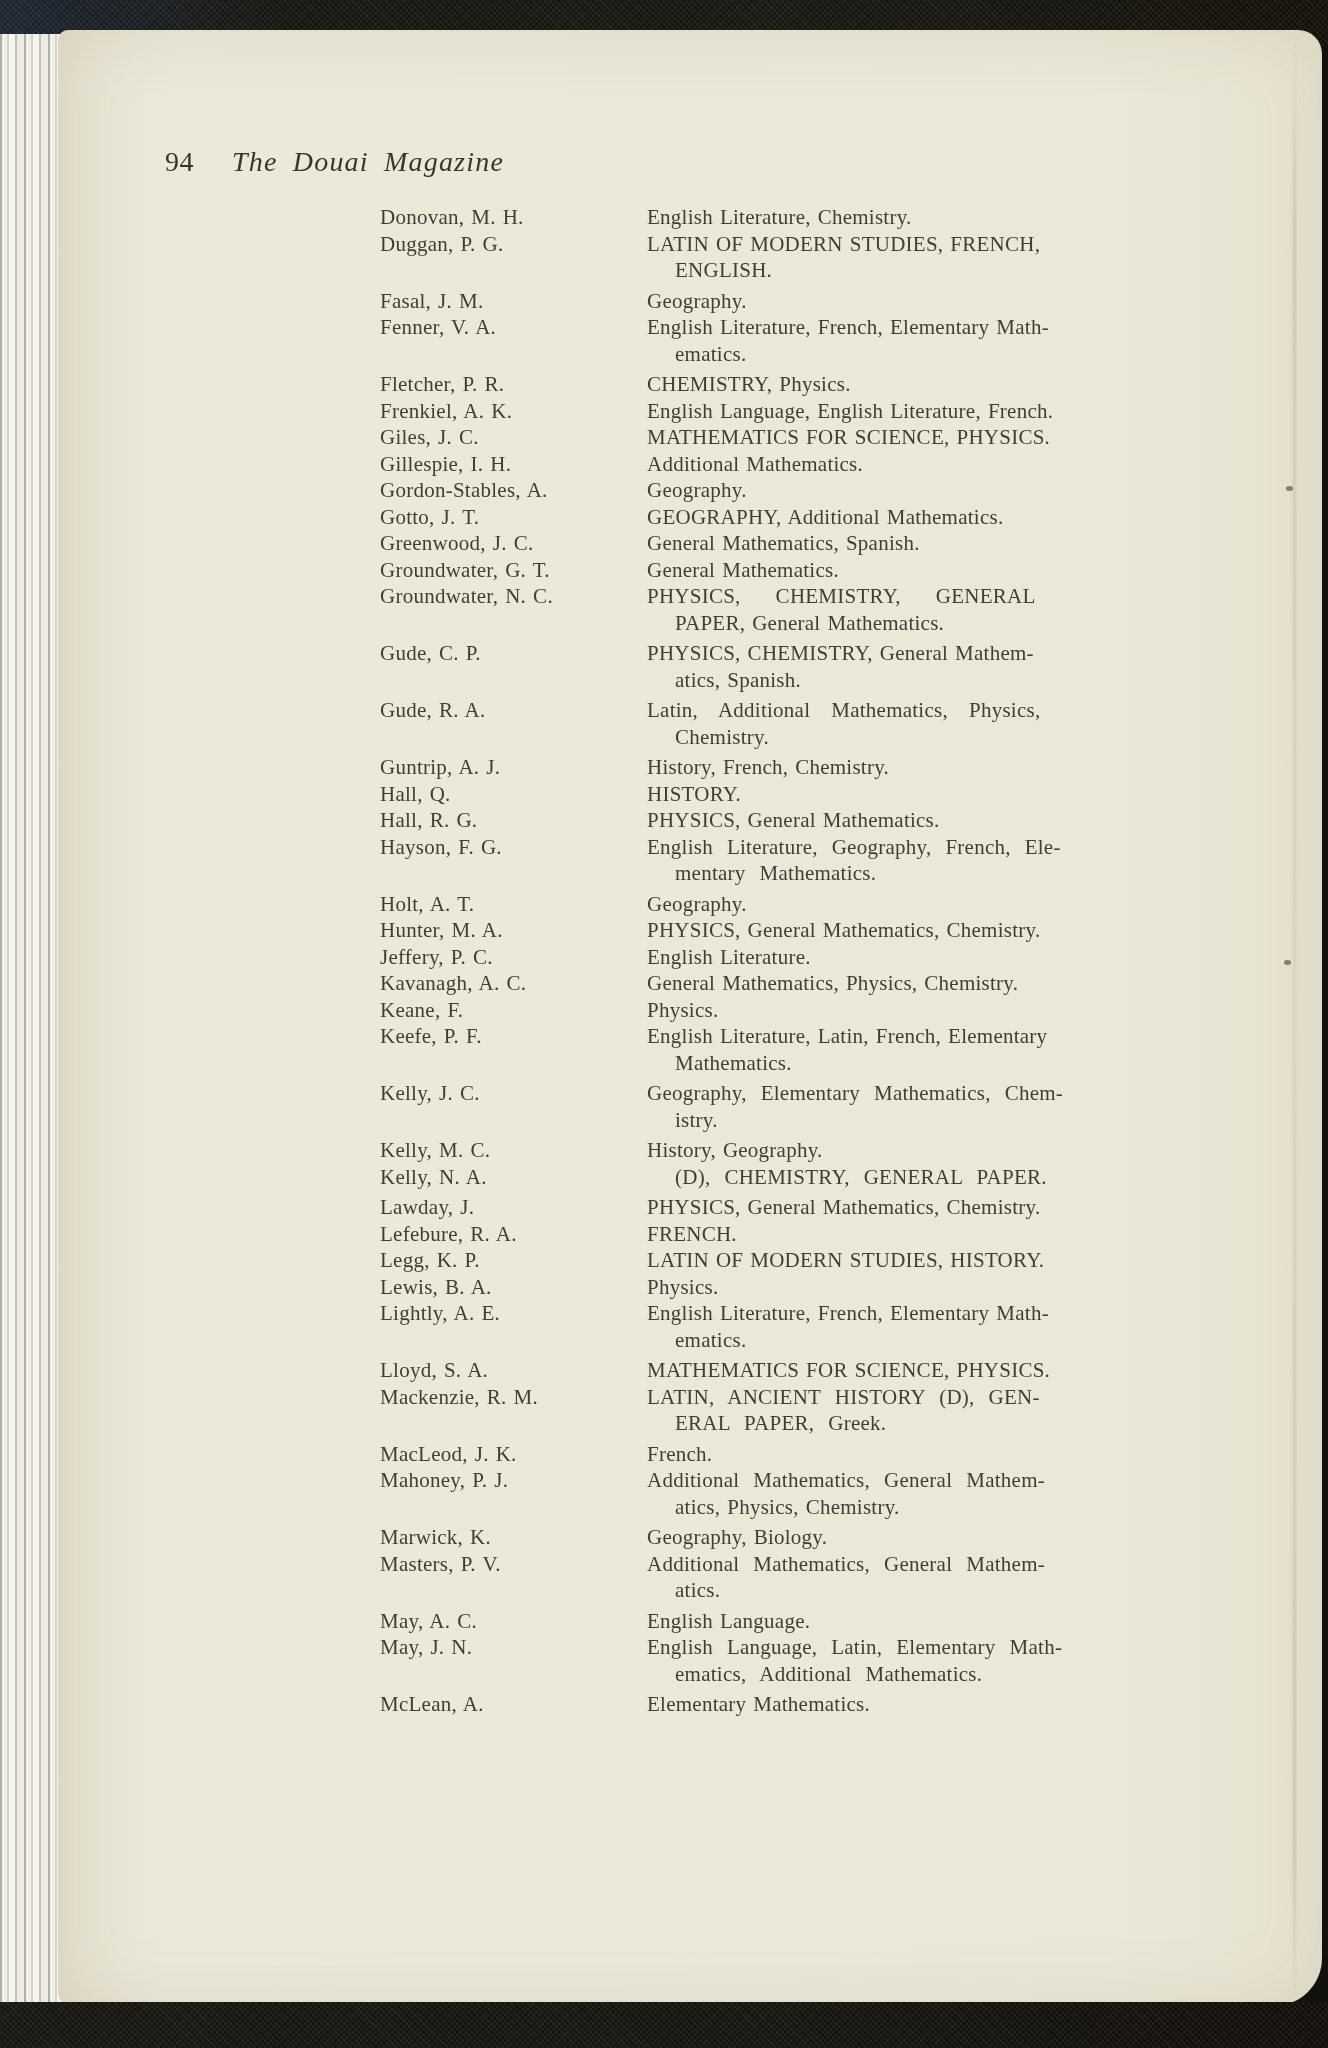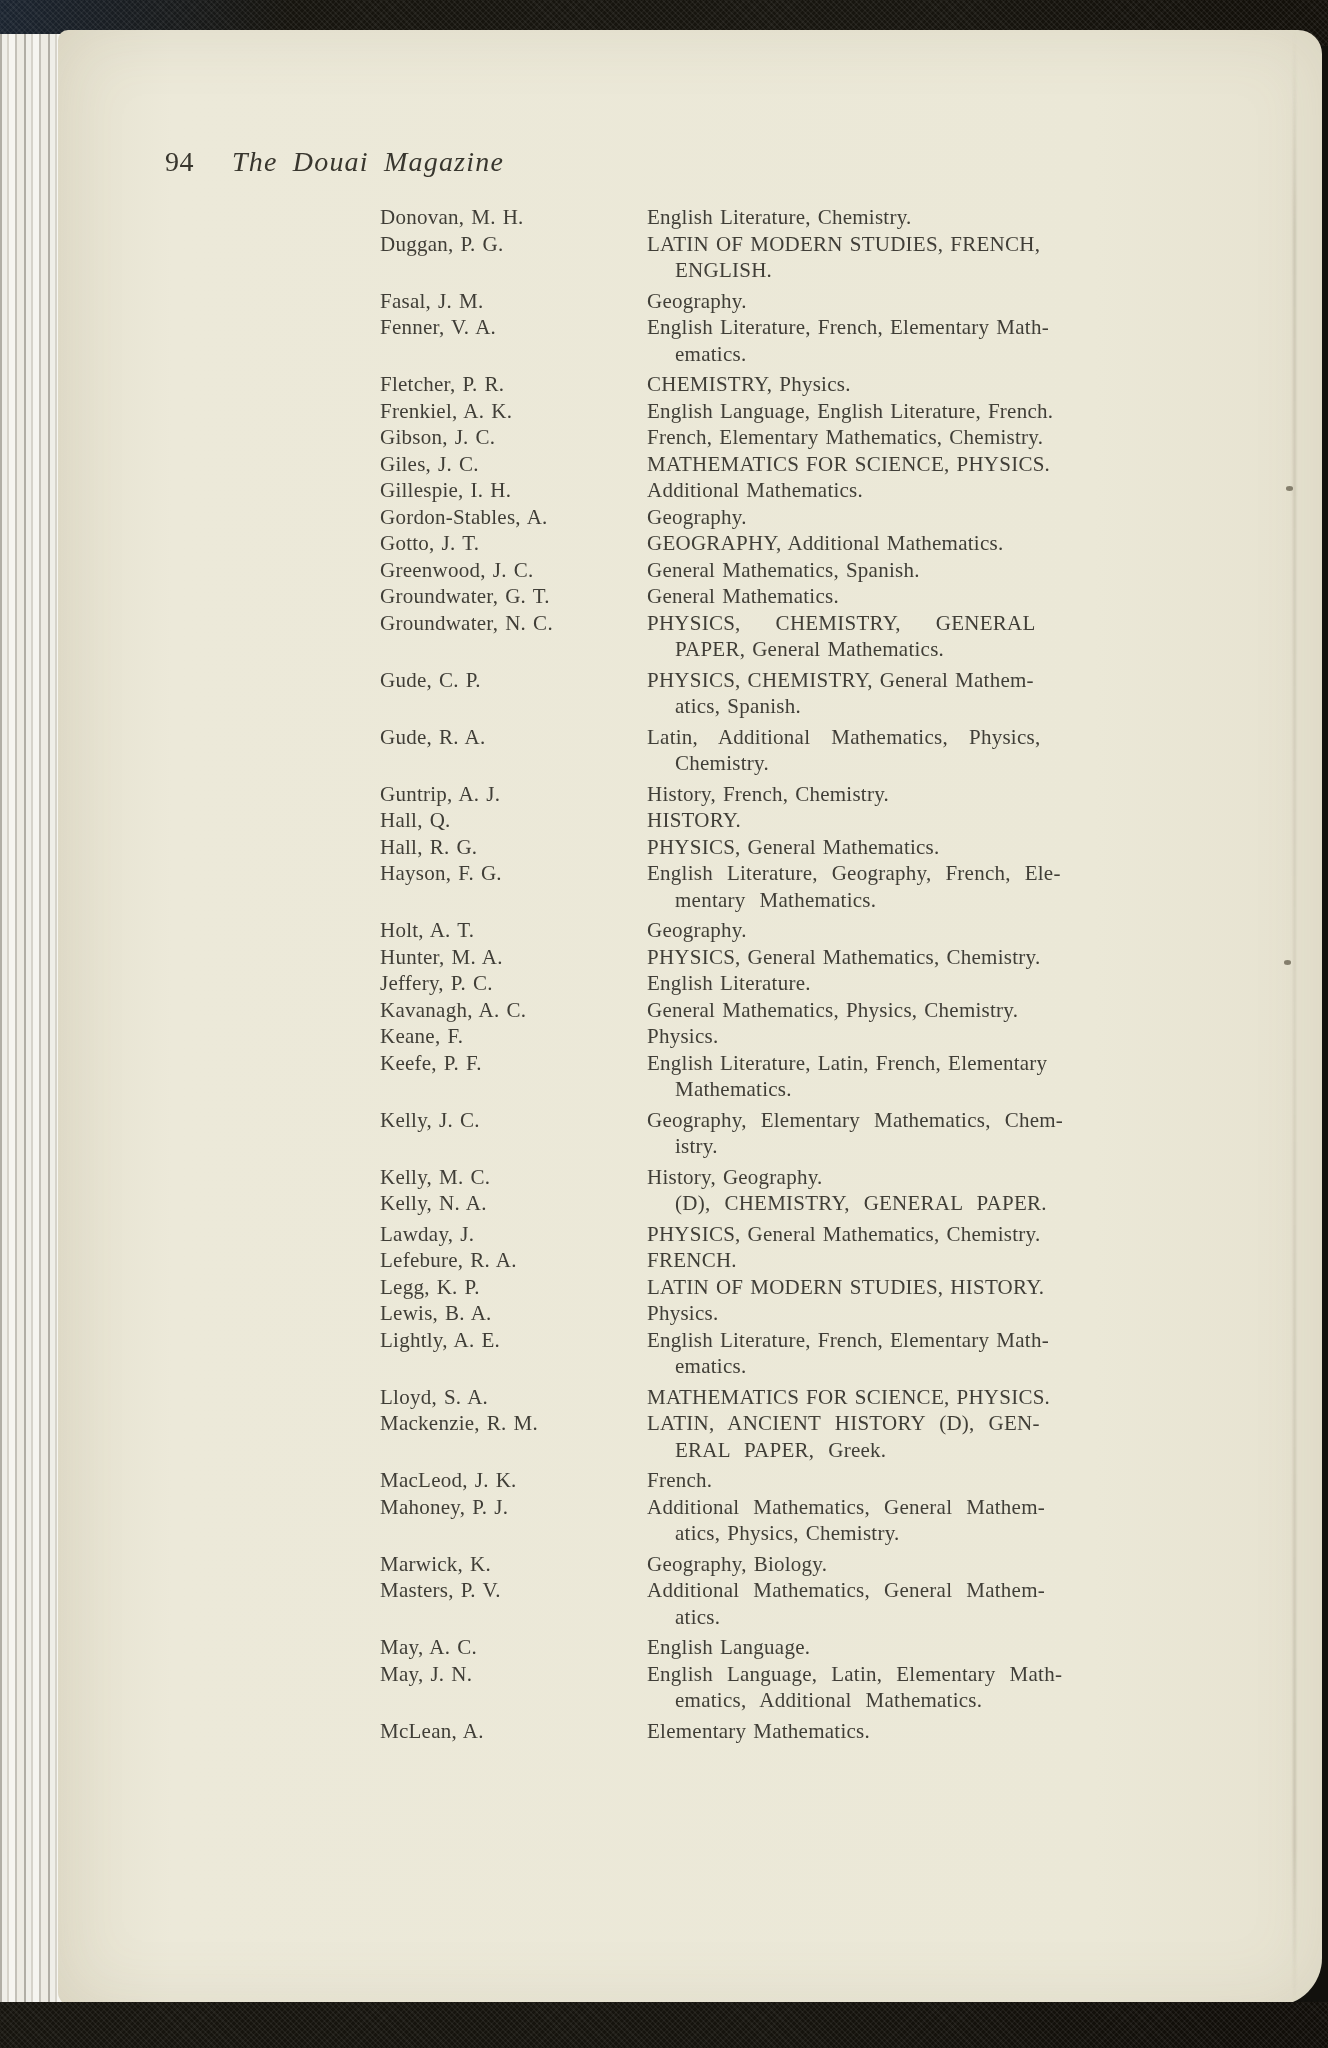--- a/index.html
+++ b/index.html
@@ -138,26 +138,20 @@
           </div>
   </div>
 
   <div class="entry-row">
     <div class="entry-name">Frenkiel, A. K.</div>
     <div class="entry-subjects">
             <div class="subject-line">English Language, English Literature, French.</div>
           </div>
   </div>
 
-  <div class="entry-row">
-    <div class="entry-name">Gibson, J. C.</div>
-    <div class="entry-subjects">
-            <div class="subject-line">French, Elementary Mathematics, Chemistry.</div>
-          </div>
-  </div>
 
   <div class="entry-row">
     <div class="entry-name">Giles, J. C.</div>
     <div class="entry-subjects">
             <div class="subject-line">MATHEMATICS FOR SCIENCE, PHYSICS.</div>
           </div>
   </div>
 
   <div class="entry-row">
     <div class="entry-name">Gillespie, I. H.</div>

